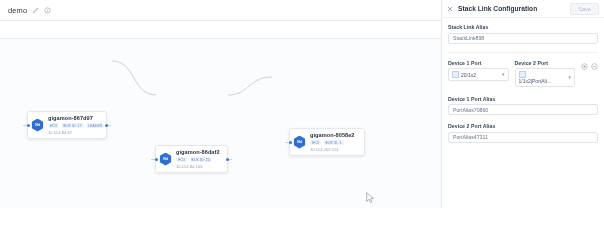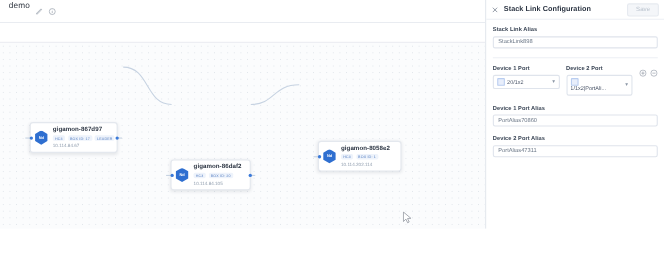--- a/index.html
+++ b/index.html
@@ -28,20 +28,21 @@
     height: 208px;
     position: relative;
     display: flex;
     flex-direction: column;
     background: #ffffff;
   }
   .topbar {
     height: 20px;
     flex: 0 0 20px;
     display: flex;
+    align-items: center;
     padding-left: 8px;
     background: #ffffff;
     border-bottom: 1px solid #e9ecf1;
   }
   .topbar-title {
     font-size: 7.5px;
     color: #2f3640;
     letter-spacing: .1px;
   }
   .topbar-icon {

